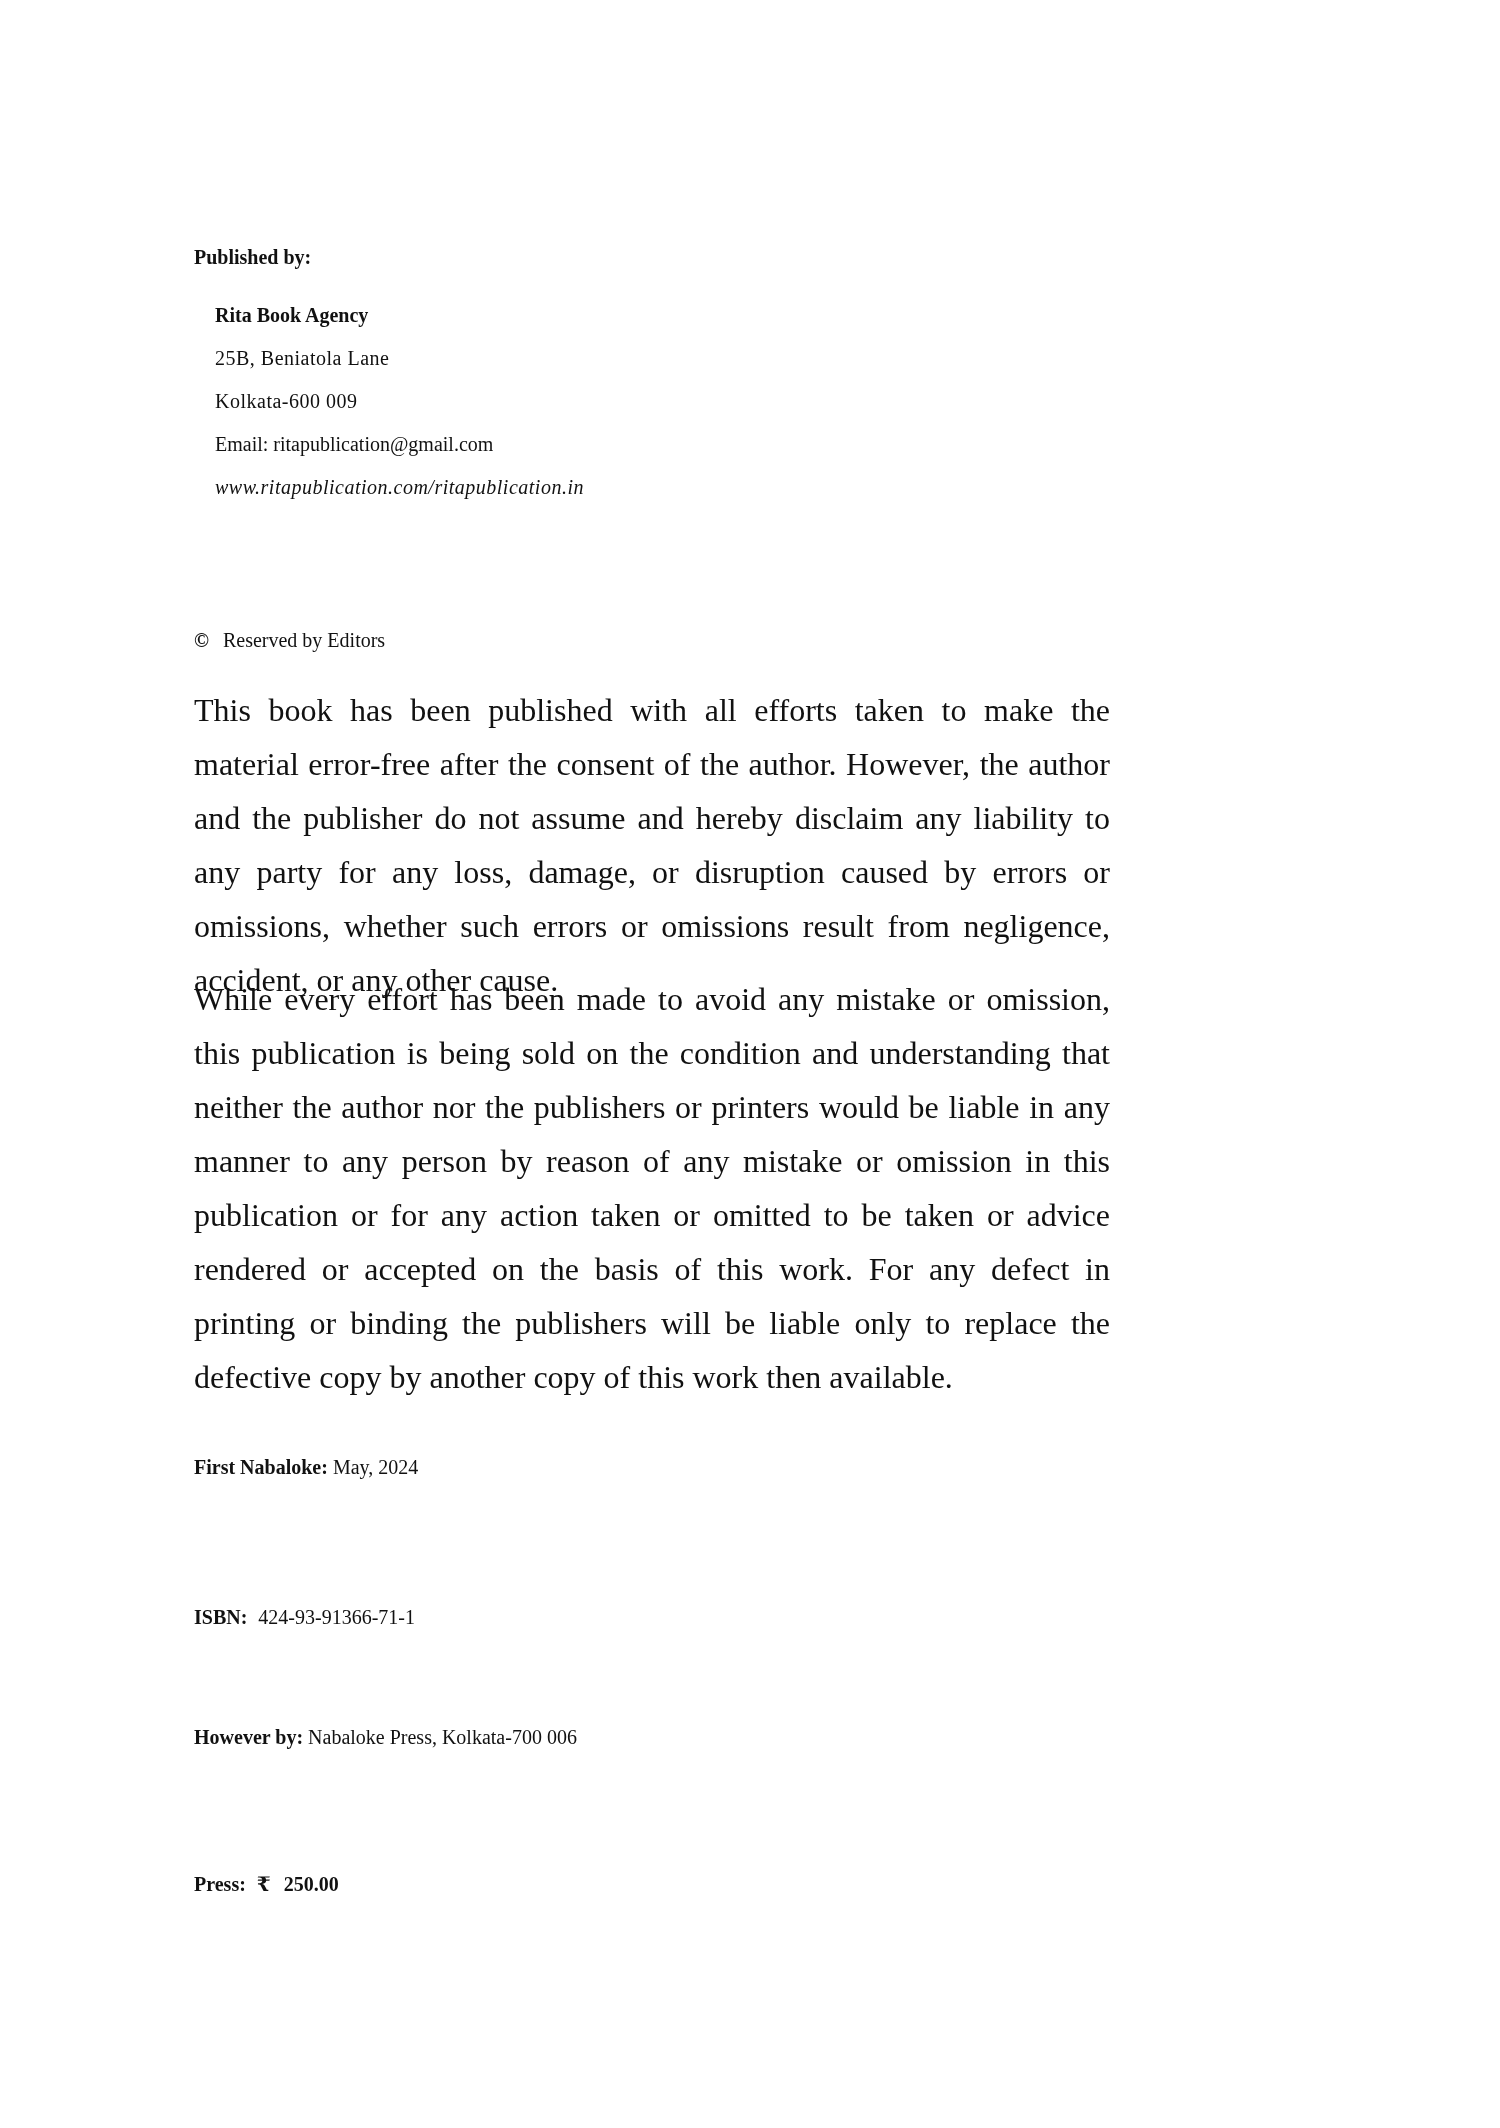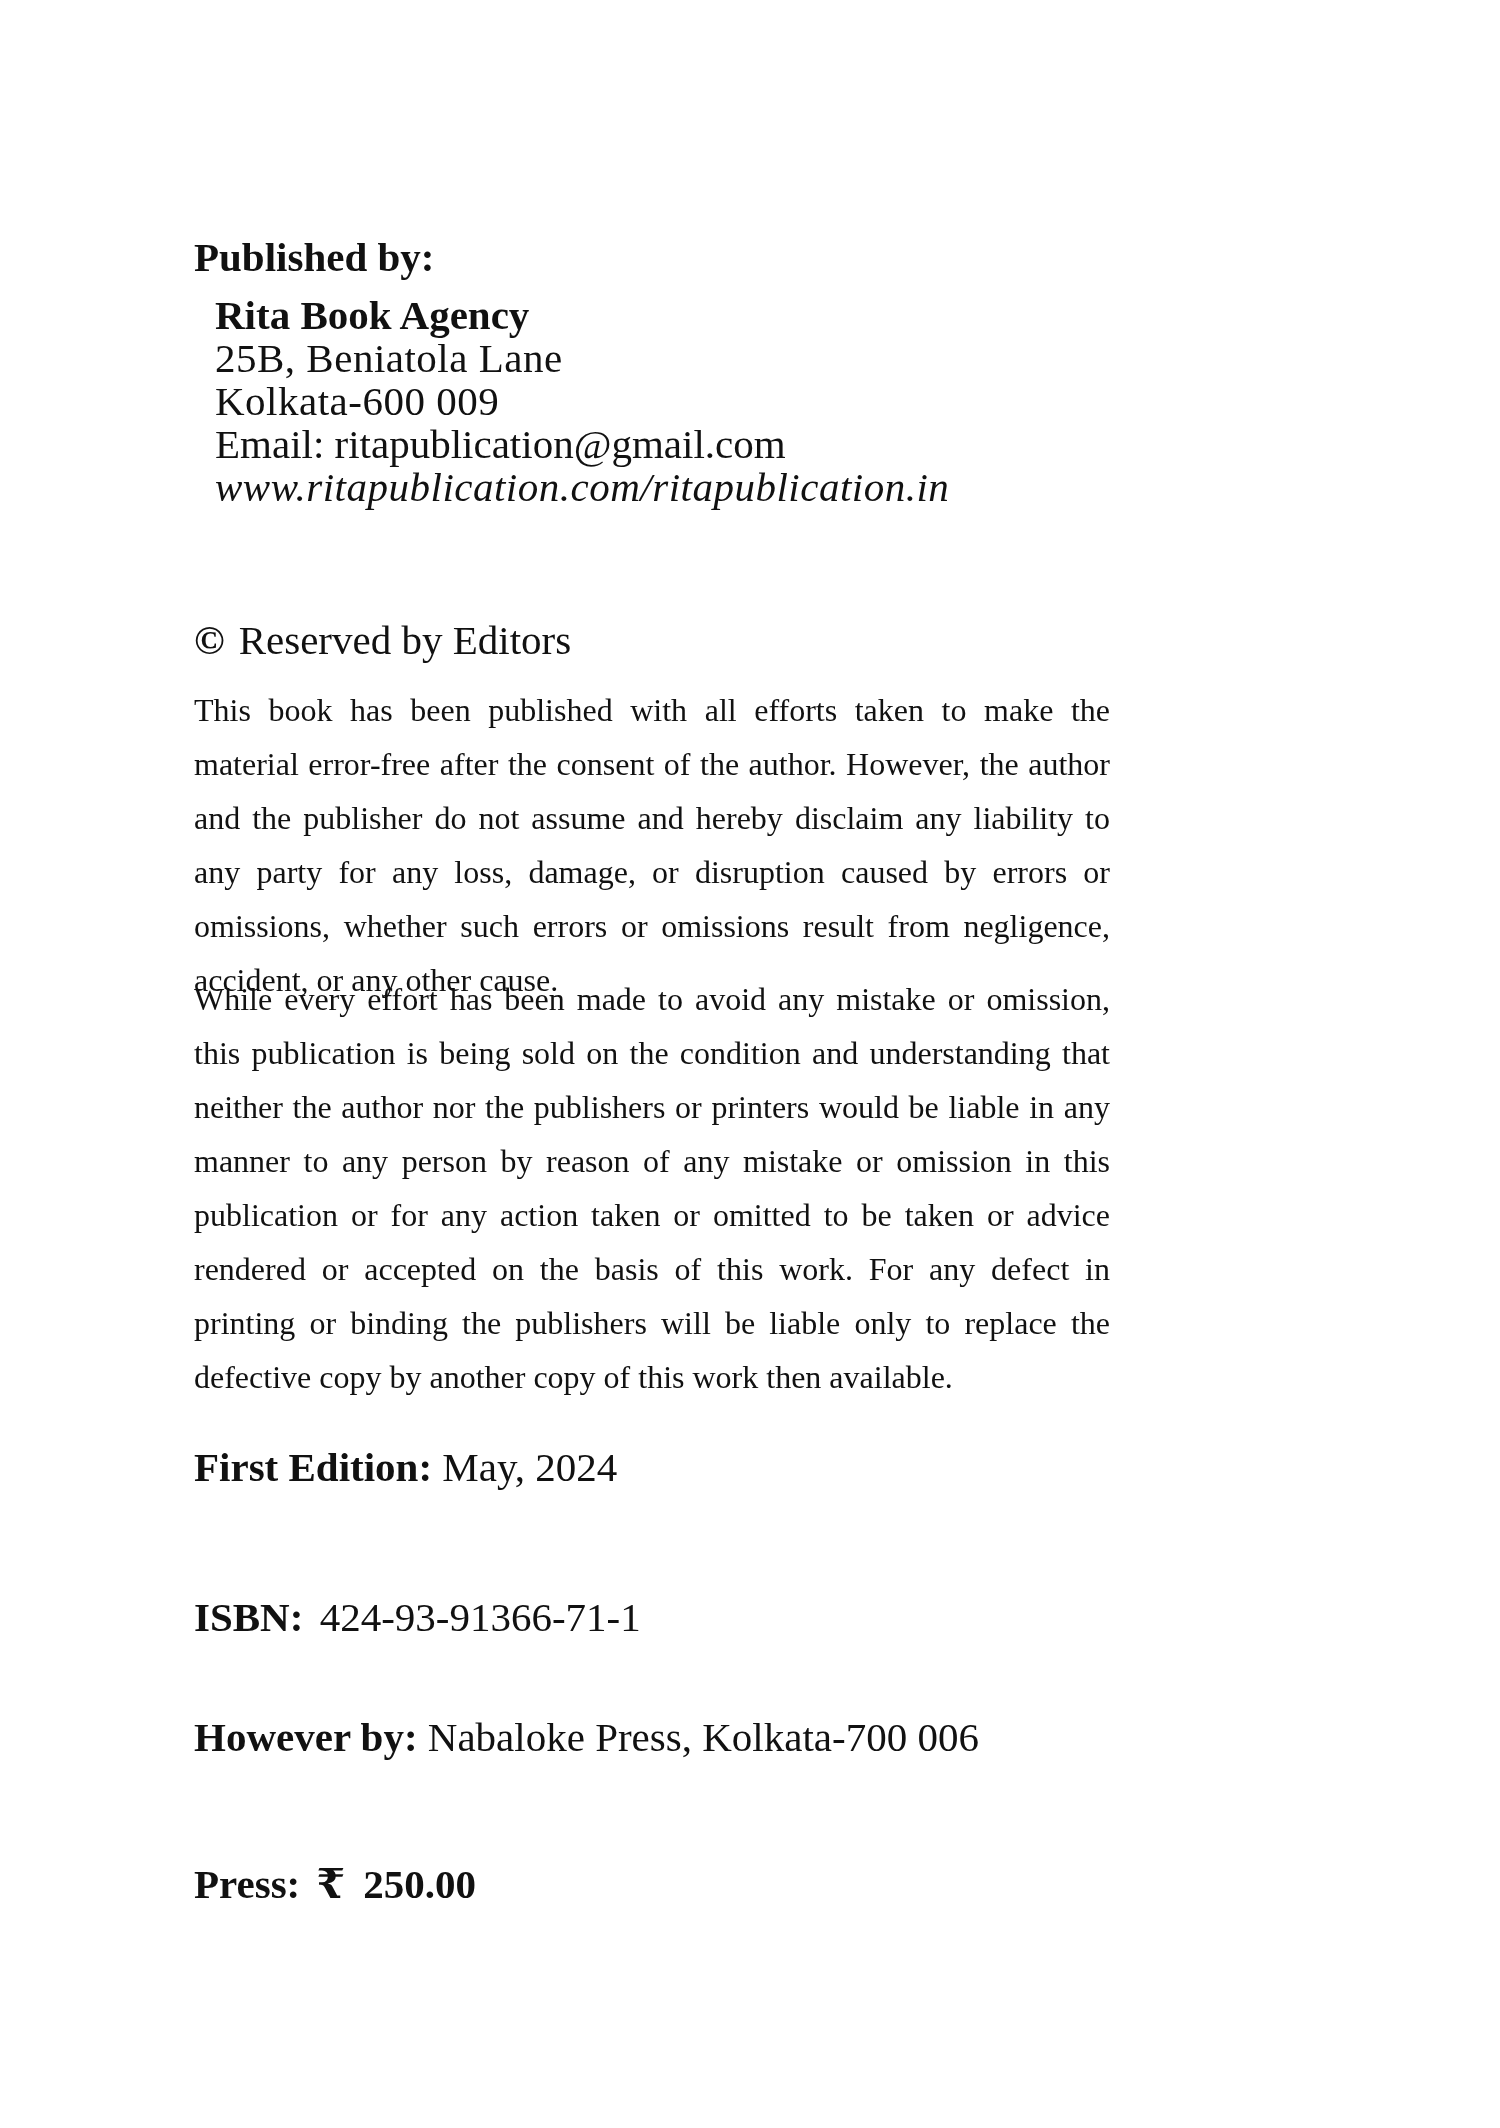--- a/index.html
+++ b/index.html
@@ -1,19 +1,19 @@
 <!DOCTYPE html>
 <html><head>
   <meta charset="utf-8">
   <style>
     html, body { margin: 0; padding: 0; background: #ffffff; }
     body { width: 1500px; height: 2128px; position: relative; overflow: hidden;
            font-family: "Liberation Serif", "DejaVu Serif", serif; color: #111; }
     .abs { position: absolute; left: 194px; white-space: nowrap; }
-    .fs { font-size: 41px; line-height: 43px; }
+    .fs { font-size: 20px; line-height: 43px; }
     .b { font-weight: bold; }
     .ind { left: 215px; }
     .it { font-style: italic; letter-spacing: 0.5px; }
     .para { position: absolute; left: 194px; width: 916px; font-size: 32px; line-height: 54px;
             text-align: justify; text-align-last: left; }
     .para p { margin: 0; }
     .rupee { display: inline-block; margin: 0 8px 0 6px; font-weight: bold; }
   </style>
 </head>
 <body>
@@ -33,21 +33,21 @@
 
   <div class="para" style="top:683px;">
     <p>This book has been published with all efforts taken to make the material error-free after the consent of the author. However, the author and the publisher do not assume and hereby disclaim any liability to any party for any loss, damage, or disruption caused by errors or omissions, whether such errors or omissions result from negligence, accident, or any other cause.</p>
   </div>
 
   <div class="para" style="top:960px;margin-top:12px;">
     <p>While every effort has been made to avoid any mistake or omission, this publication is being sold on the condition and understanding that neither the author nor the publishers or printers would be liable in any manner to any person by reason of any mistake or omission in this publication or for any action taken or omitted to be taken or advice rendered or accepted on the basis of this work. For any defect in printing  or binding the publishers will be liable only to replace the defective copy by another copy of this work then available.</p>
   </div>
 
   <div class="abs fs" style="top:1446px;">
-    <span class="b">First Edition:</span>
+    <span class="b">First Nabaloke:</span>
     <span>May, 2024</span>
   </div>
 
   <div class="abs fs" style="top:1596px;">
     <span class="b">ISBN:</span>
     <span style="margin-left:6px;">424-93-91366-71-1</span>
   </div>
 
   <div class="abs fs" style="top:1716px;">
     <span class="b">However by:</span>

